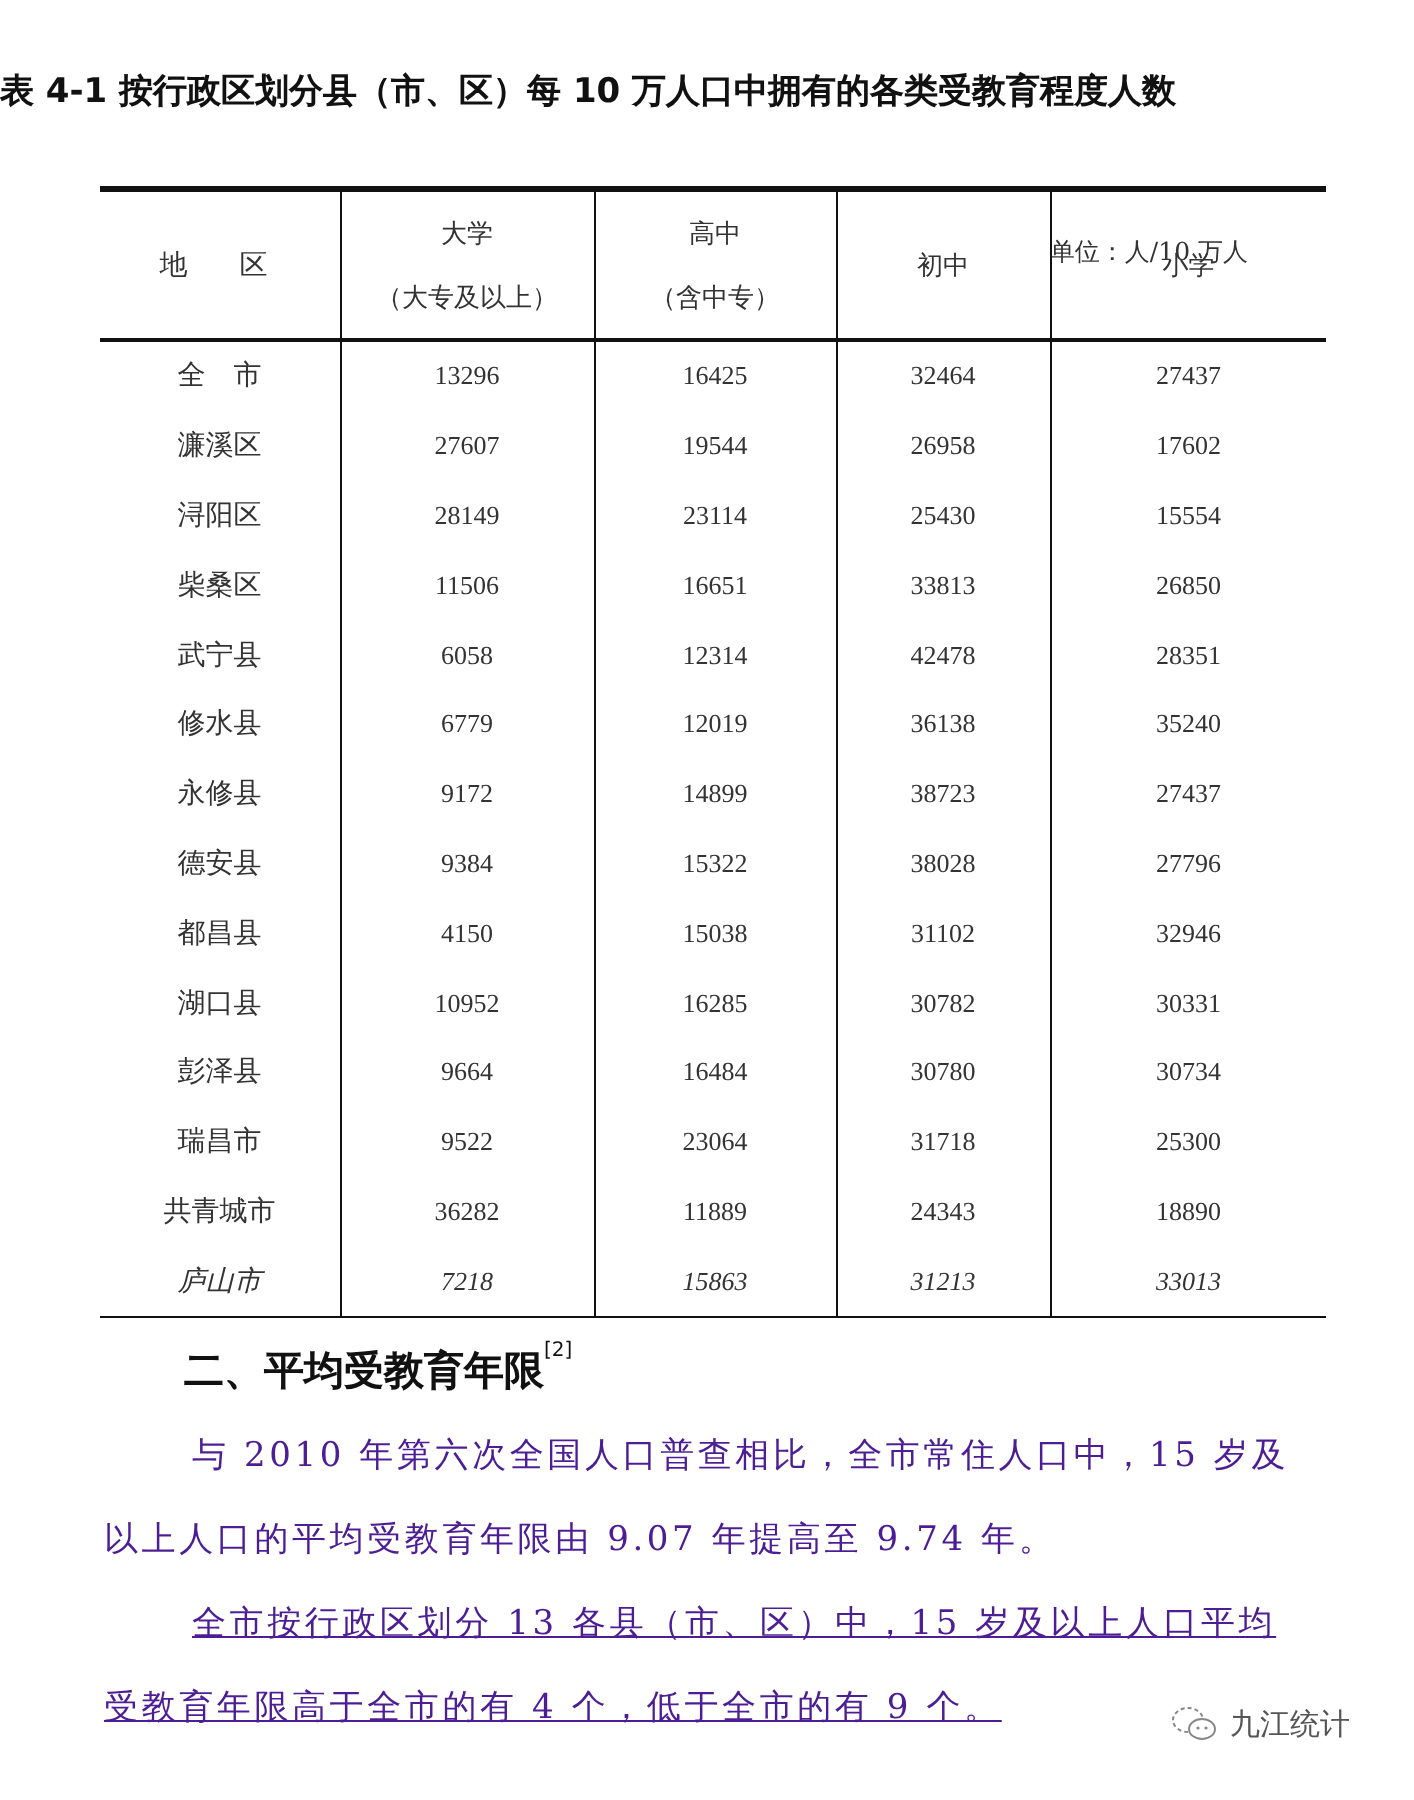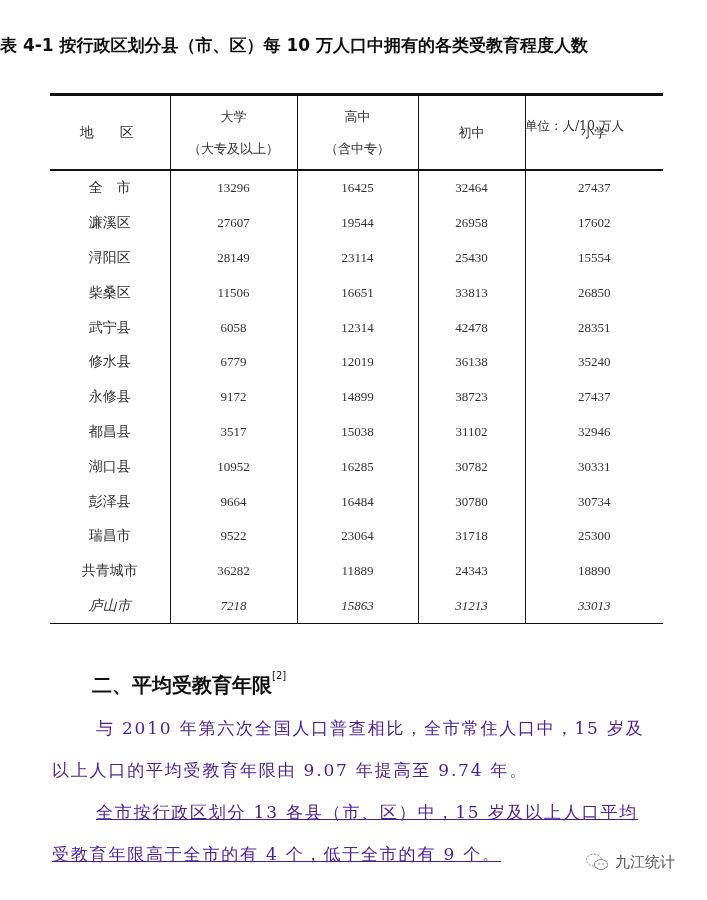--- a/index.html
+++ b/index.html
@@ -135,22 +135,29 @@
         <td>35240</td>
       </tr>
     <tr>
         <td class="region">永修县</td>
         <td>9172</td>
         <td>14899</td>
         <td>38723</td>
         <td>27437</td>
       </tr>
     <tr>
+        <td class="region">德安县</td>
+        <td>9384</td>
+        <td>15322</td>
+        <td>38028</td>
+        <td>27796</td>
+      </tr>
+    <tr>
         <td class="region">都昌县</td>
-        <td>3517</td>
+        <td>4150</td>
         <td>15038</td>
         <td>31102</td>
         <td>32946</td>
       </tr>
     <tr>
         <td class="region">湖口县</td>
         <td>10952</td>
         <td>16285</td>
         <td>30782</td>
         <td>30331</td>

